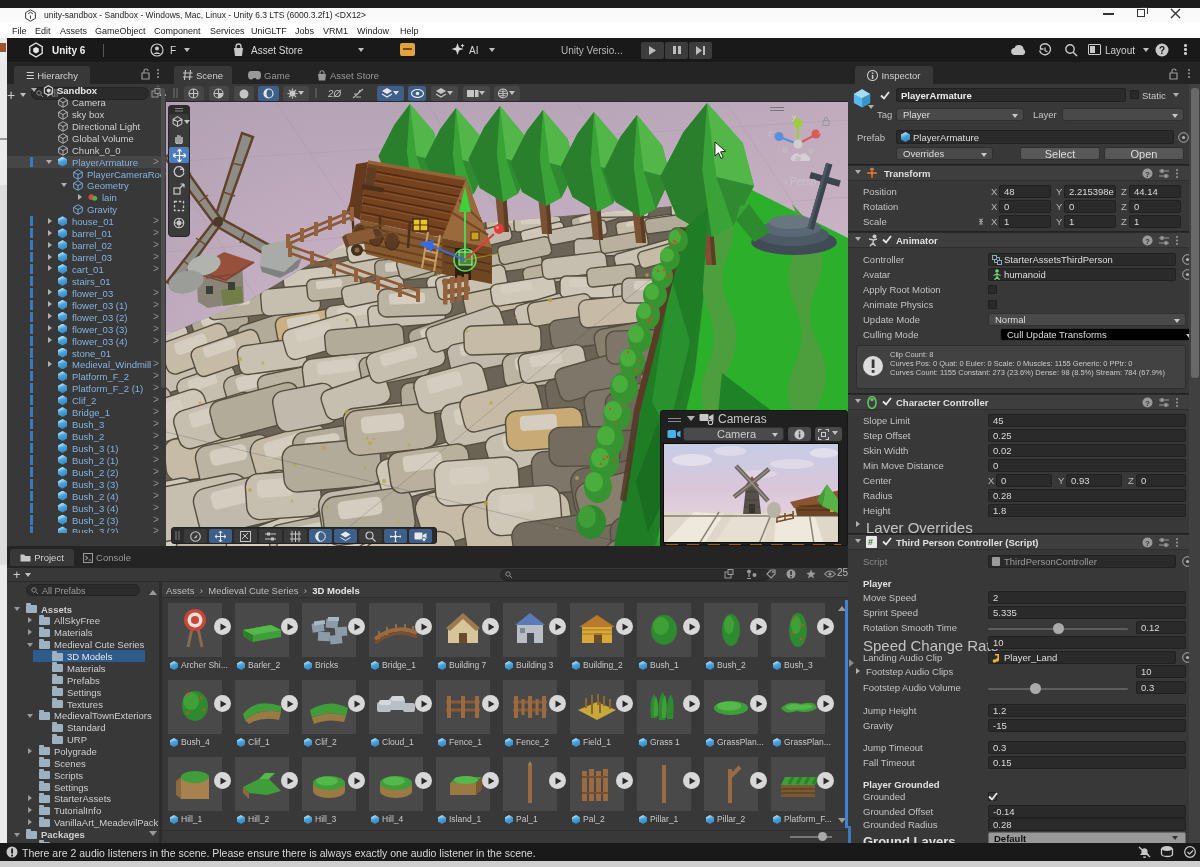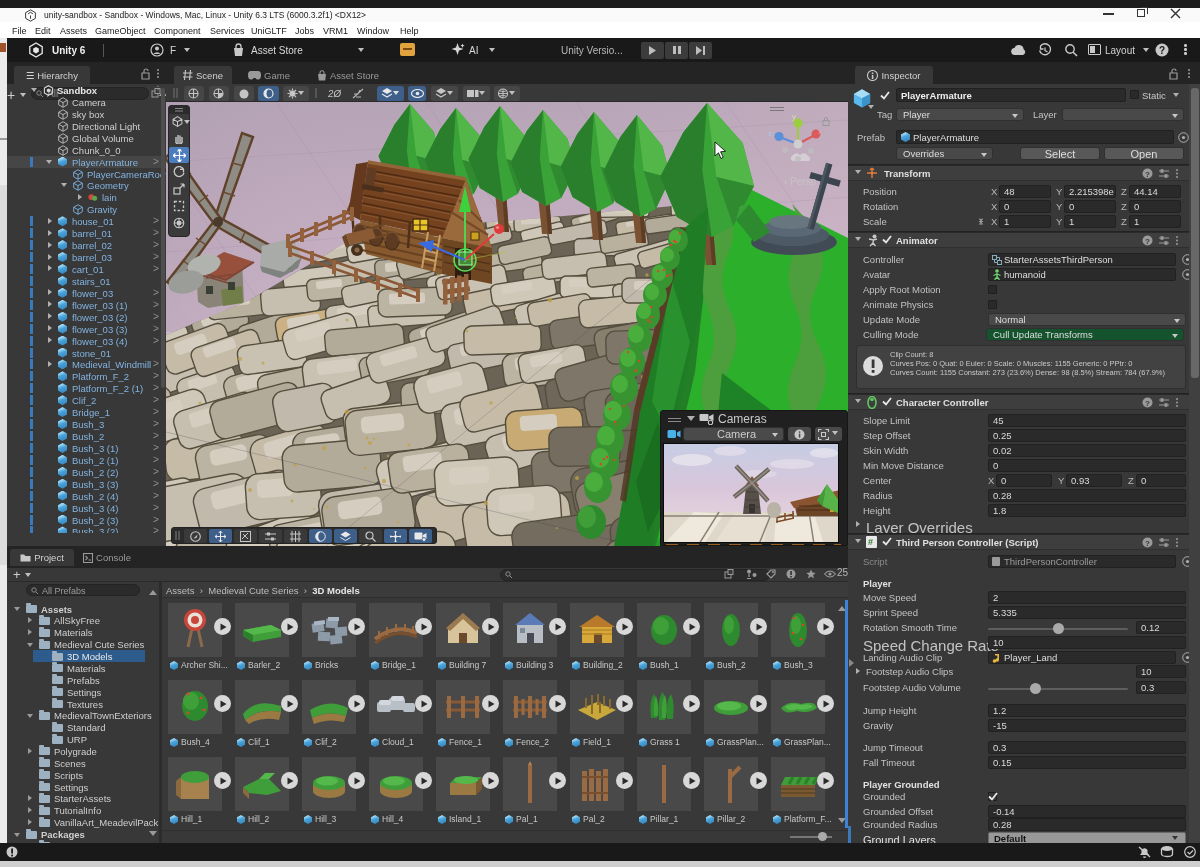--- a/index.html
+++ b/index.html
@@ -1203,21 +1203,21 @@
         <circle cx="5.5" cy="5.5" r="4.8" fill="none" stroke="#b0b0b0" stroke-width="1"></circle>
         <circle cx="5.5" cy="5.5" r="1.6" fill="#b0b0b0"></circle>
       </svg>
 <div class="txt" style="left:15px;top:200px;font-size:9.5px;font-weight:normal;color:#c3c3c3">Apply Root Motion</div>
 <div class="chk" style="left:140px;top:201px"></div>
 <div class="txt" style="left:15px;top:215px;font-size:9.5px;font-weight:normal;color:#c3c3c3">Animate Physics</div>
 <div class="chk" style="left:140px;top:216px"></div>
 <div class="txt" style="left:15px;top:230px;font-size:9.5px;font-weight:normal;color:#c3c3c3">Update Mode</div>
 <div class="drp" style="left:140px;top:229px;width:198px;height:13px;line-height:12px;background:#494949">Normal</div>
 <div class="txt" style="left:15px;top:245px;font-size:9.5px;font-weight:normal;color:#c3c3c3">Culling Mode</div>
-<div class="drp" style="left:138px;top:244px;width:198px;height:13px;line-height:12px;background:#14532d">Cull Update Transforms</div>
+<div class="drp" style="left:152px;top:244px;width:198px;height:13px;line-height:12px;background:#000000">Cull Update Transforms</div>
 <div class="abs" style="left:8px;top:261px;width:330px;height:44px;background:#424242;border:1px solid #2e2e2e;border-radius:3px"></div>
 <svg class="abs" style="left:14px;top:271px" width="22" height="22">
         <circle cx="11" cy="11" r="10" fill="#dcdcdc"></circle>
         <rect x="9.7" y="4.5" width="2.8" height="8.5" fill="#383838"></rect>
         <rect x="9.7" y="15" width="2.8" height="2.8" fill="#383838"></rect>
       </svg>
 <div class="txt" style="left:42px;top:266px;font-size:7.5px;font-weight:normal;color:#c9c9c9">Clip Count: 8</div>
 <div class="txt" style="left:42px;top:275px;font-size:7.5px;font-weight:normal;color:#c9c9c9">Curves Pos: 0 Quat: 0 Euler: 0 Scale: 0 Muscles: 1155 Generic: 0 PPtr: 0</div>
 <div class="txt" style="left:42px;top:284px;font-size:7.5px;font-weight:normal;color:#c9c9c9">Curves Count: 1155 Constant: 273 (23.6%) Dense: 98 (8.5%) Stream: 784 (67.9%)</div>
 <div class="abs" style="left:0;top:309px;width:352px;height:1px;background:#232323"></div>
@@ -1329,21 +1329,21 @@
 <div class="txt" style="left:15px;top:695px;font-size:9.5px;font-weight:bold;color:#e0e0e0">Player Grounded</div>
 <div class="txt" style="left:15px;top:707px;font-size:9.5px;font-weight:normal;color:#c3c3c3">Grounded</div>
 <div class="chk" style="left:140px;top:708px;background:#383838"></div>
 <svg class="abs" style="left:140px;top:708px" width="10" height="9">
         <path d="M1 4.5 L4 7.5 L9 1" fill="none" stroke="#e8e8e8" stroke-width="1.8"></path>
       </svg>
 <div class="txt" style="left:15px;top:722px;font-size:9.5px;font-weight:normal;color:#c3c3c3">Grounded Offset</div>
 <div class="fld" style="left:140px;top:721px;width:198px;height:13px;line-height:12px;color:#dadada">-0.14</div>
 <div class="txt" style="left:15px;top:735px;font-size:9.5px;font-weight:normal;color:#c3c3c3">Grounded Radius</div>
 <div class="fld" style="left:140px;top:734px;width:198px;height:13px;line-height:12px;color:#dadada">0.28</div>
-<div class="txt" style="left:15px;top:750px;font-size:11px;font-weight:normal;color:#e0e0e0">Ground Layers</div>
+<div class="txt" style="left:15px;top:750px;font-size:13px;font-weight:bold;color:#e0e0e0">Ground Layers</div>
 <div class="abs" style="left:140px;top:748px;width:198px;height:13px;background:#989898;border:1px solid #6a6a6a;border-radius:2px;color:#111;font-size:9.5px;font-weight:bold;line-height:12px;padding-left:5px">Default</div>
 <div class="arr" style="left:324px;top:752px;border:3.5px solid transparent;border-top:4.5px solid #333"></div>
 <div class="abs" style="left:0;top:742px;width:3px;height:17px;background:#3a79bb"></div>
 <div class="scrt" style="left:341px;top:0;width:11px;height:759px;background:#404040"></div>
 <div class="scrh" style="left:342.5px;top:4px;width:8px;height:290px;background:#686868"></div>
 <div class="arr" style="left:344px;top:761px"></div>
 </div>
 <div class="abs" style="left:7px;top:546px;width:841px;height:22px;background:#242424"></div>
 <div class="tab" style="left:10px;top:549px;width:64px;height:17px"><svg width="11" height="9" style="margin-right:3px">
         <path d="M0.5 1.5 H4 L5.5 3 H10.5 V8.5 H0.5 Z" fill="#c8c8c8"></path>
@@ -1822,20 +1822,21 @@
 <div class="abs" style="left:162px;top:830px;width:686px;height:13px;background:#383838;border-top:1px solid #2e2e2e"></div>
 <div class="abs" style="left:790px;top:836px;width:42px;height:1.5px;background:#777"></div>
 <div class="abs" style="left:818px;top:832px;width:9px;height:9px;background:#aaa;border-radius:50%"></div>
 <div class="arr" style="left:849px;top:659px;border:4px solid transparent;border-left:5px solid #8a8a8a"></div>
 <div class="abs" style="left:0;top:843px;width:1200px;height:18px;background:#191919"></div>
 <svg class="abs" style="left:6px;top:846px" width="12" height="12">
       <circle cx="6" cy="6" r="5.5" fill="#c9c9c9"></circle>
       <rect x="5.2" y="2.5" width="1.8" height="5" fill="#191919"></rect>
       <rect x="5.2" y="8.6" width="1.8" height="1.8" fill="#191919"></rect>
     </svg>
+<div class="txt" style="left:22px;top:847px;font-size:10.5px;color:#d8d8d8">There are 2 audio listeners in the scene. Please ensure there is always exactly one audio listener in the scene.</div>
 <svg class="abs" style="left:1138px;top:846px" width="13" height="12">
       <path d="M2 9 H11 L9.5 7 V4 A3.5 3.5 0 0 0 3.5 4 V7 Z M5 10.5 A1.5 1.5 0 0 0 8 10.5" fill="#c9c9c9"></path>
       <path d="M1 1 L12 11" stroke="#c9c9c9" stroke-width="1.4"></path>
     </svg>
 <svg class="abs" style="left:1160px;top:845px" width="14" height="13">
       <ellipse cx="7" cy="3.5" rx="5.5" ry="2.5" fill="#c9c9c9"></ellipse>
       <path d="M1.5 3.5 V9 A5.5 2.5 0 0 0 12.5 9 V3.5" fill="none" stroke="#c9c9c9" stroke-width="1.3"></path>
     </svg>
 <svg class="abs" style="left:1184px;top:846px" width="12" height="12">
       <circle cx="6" cy="6" r="5.3" fill="none" stroke="#c9c9c9" stroke-width="1.2"></circle>

